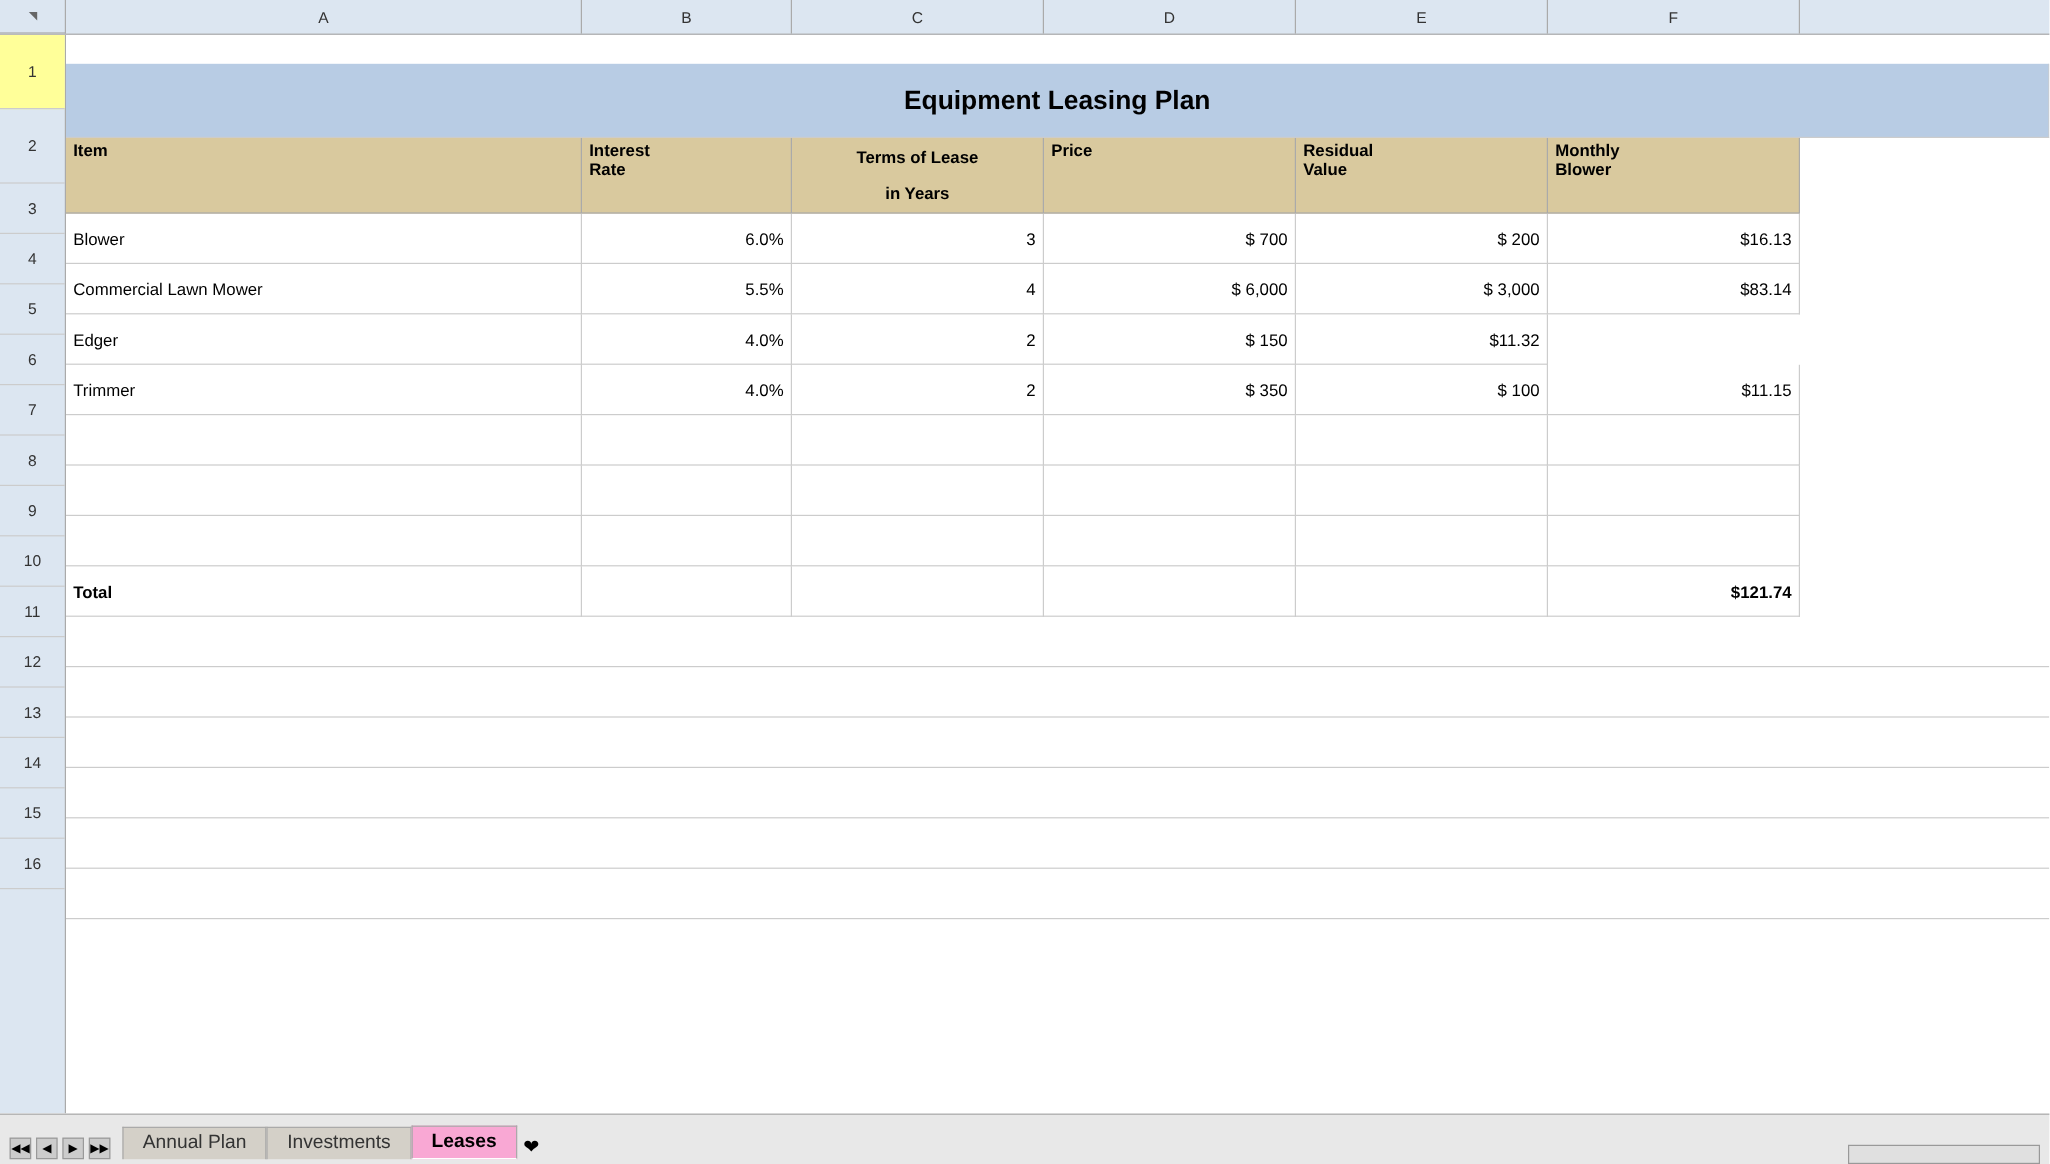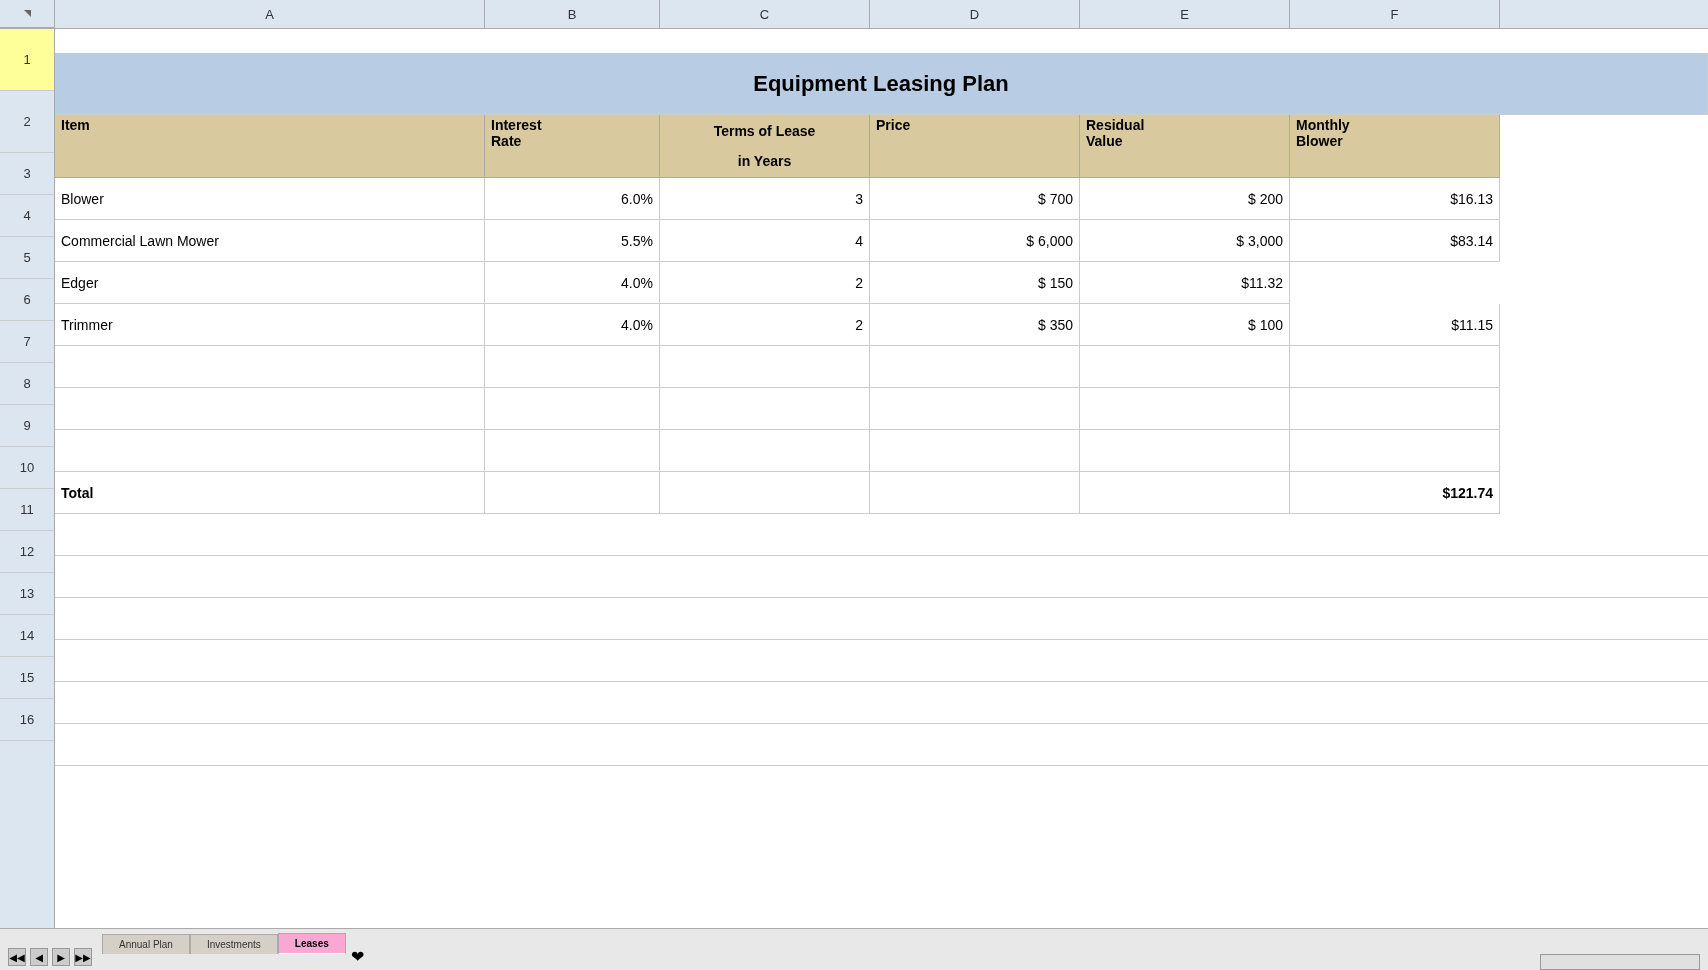--- a/index.html
+++ b/index.html
@@ -196,23 +196,23 @@
       justify-content: center;
       font-size: 10px;
       cursor: pointer;
     }
     .tab {
       padding: 4px 16px;
       border: 1px solid #aaa;
       border-bottom: none;
       background: #d4d0c8;
       cursor: pointer;
-      font-size: 10px;
+      font-size: 16px;
       color: #333;
-      margin-bottom: 16px;
+      margin-bottom: 4px;
       position: relative;
       bottom: 0;
     }
     .tab.active {
       background: #f9a8d4;
       font-weight: bold;
       border-bottom: 1px solid #fff;
       color: #000;
     }
     .tab-add {

